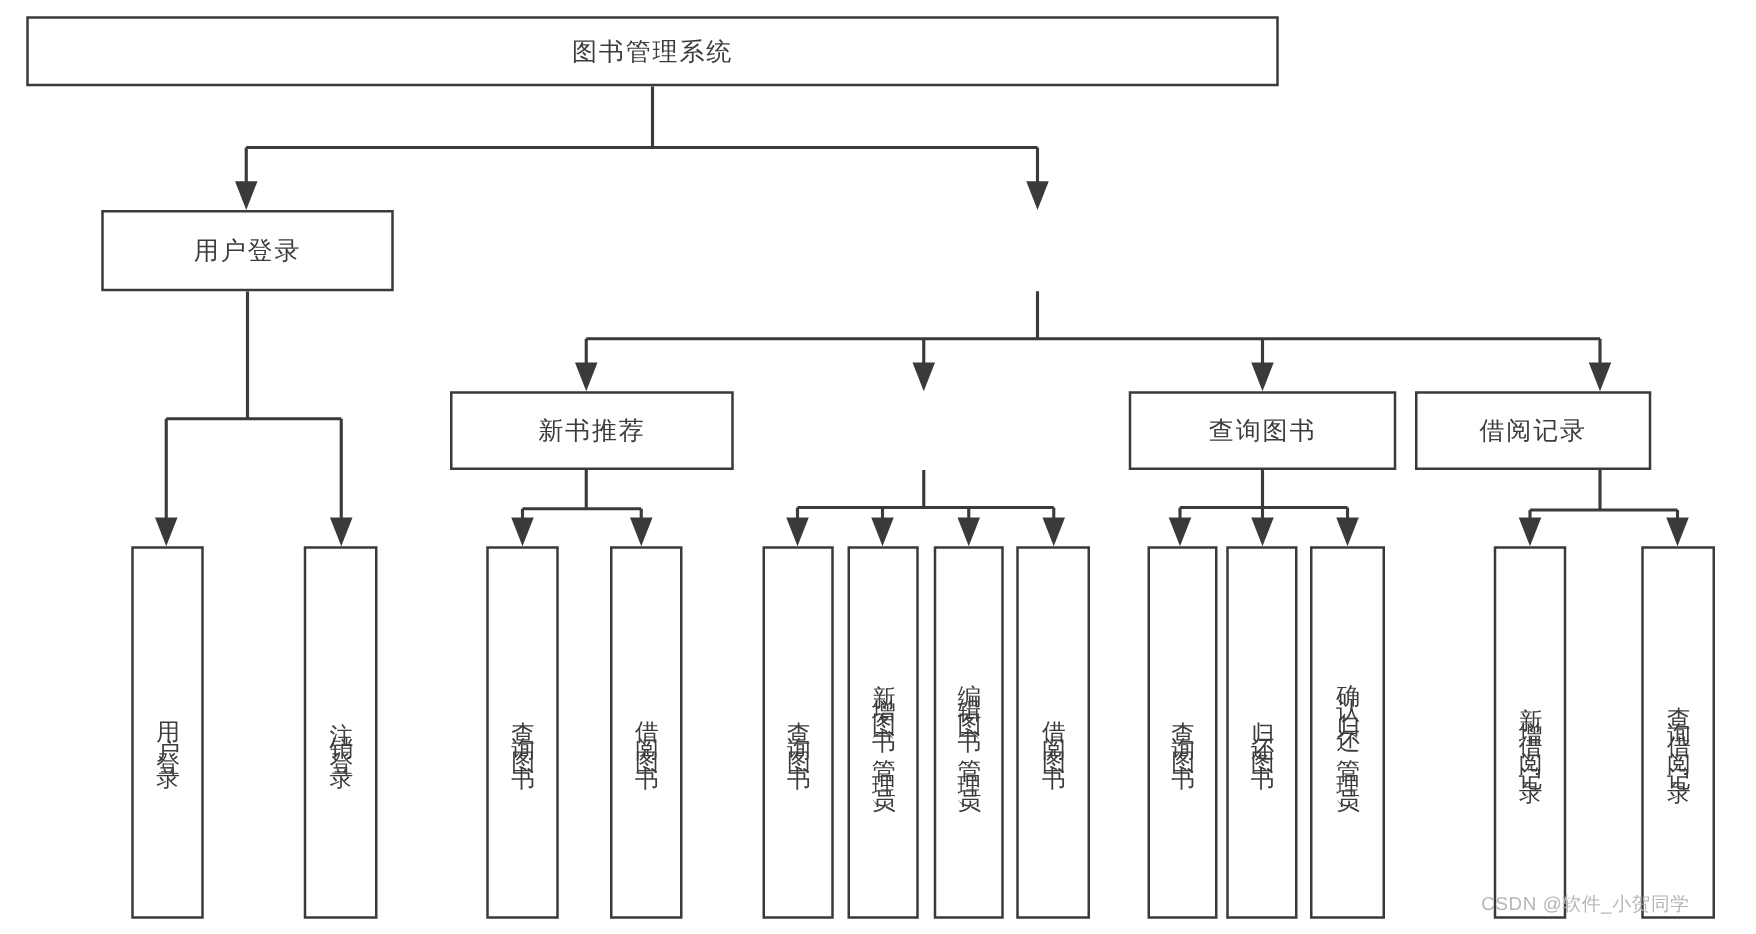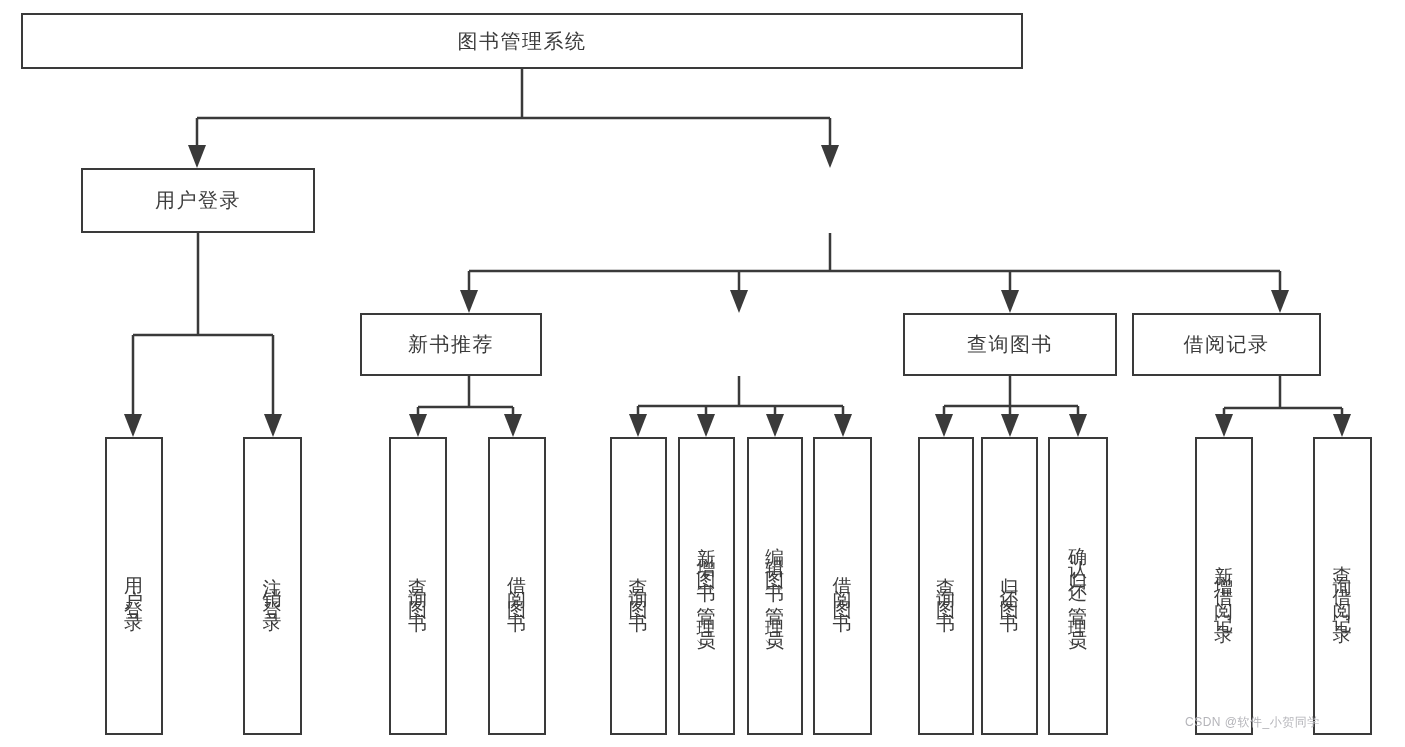--- a/index.html
+++ b/index.html
@@ -21,21 +21,21 @@
   .lvl2{top:168px;width:234px;height:65px;}
   .lvl3{top:313px;height:63px;}
   .leaf{top:437px;height:298px;}
   .leaf .vlabel{
     writing-mode:vertical-rl;text-orientation:mixed;
     font-size:19px;letter-spacing:12px;line-height:1;
     color:#3c3c3c;
   }
   .watermark{
     position:absolute;left:1185px;top:714px;z-index:3;
-    font-size:12px;color:#b5b5ba;letter-spacing:0.5px;white-space:nowrap;
+    font-size:15px;color:#b5b5ba;letter-spacing:0.5px;white-space:nowrap;
   }
 </style>
 </head>
 <body>
 
 <div class="stage">
 
   <svg class="wires" width="1405" height="747" viewBox="0 0 1405 747">
 
     <g>
@@ -87,21 +87,21 @@
   </svg>
 
   <div class="node root">
     <span class="hlabel">图书管理系统</span>
   </div>
 
   <div class="node lvl2" style="left:81px;">
     <span class="hlabel">用户登录</span>
   </div>
 
-  <div class="node lvl3" style="left:360px;width:182px;">
+  <div class="node lvl3" style="left:360px;width:227px;">
     <span class="hlabel">新书推荐</span>
   </div>
   <div class="node lvl3" style="left:903px;width:214px;">
     <span class="hlabel">查询图书</span>
   </div>
   <div class="node lvl3" style="left:1108px;width:189px;margin-left:24px;">
     <span class="hlabel">借阅记录</span>
   </div>
 
   <div class="node leaf" style="left:105px;width:58px;">

